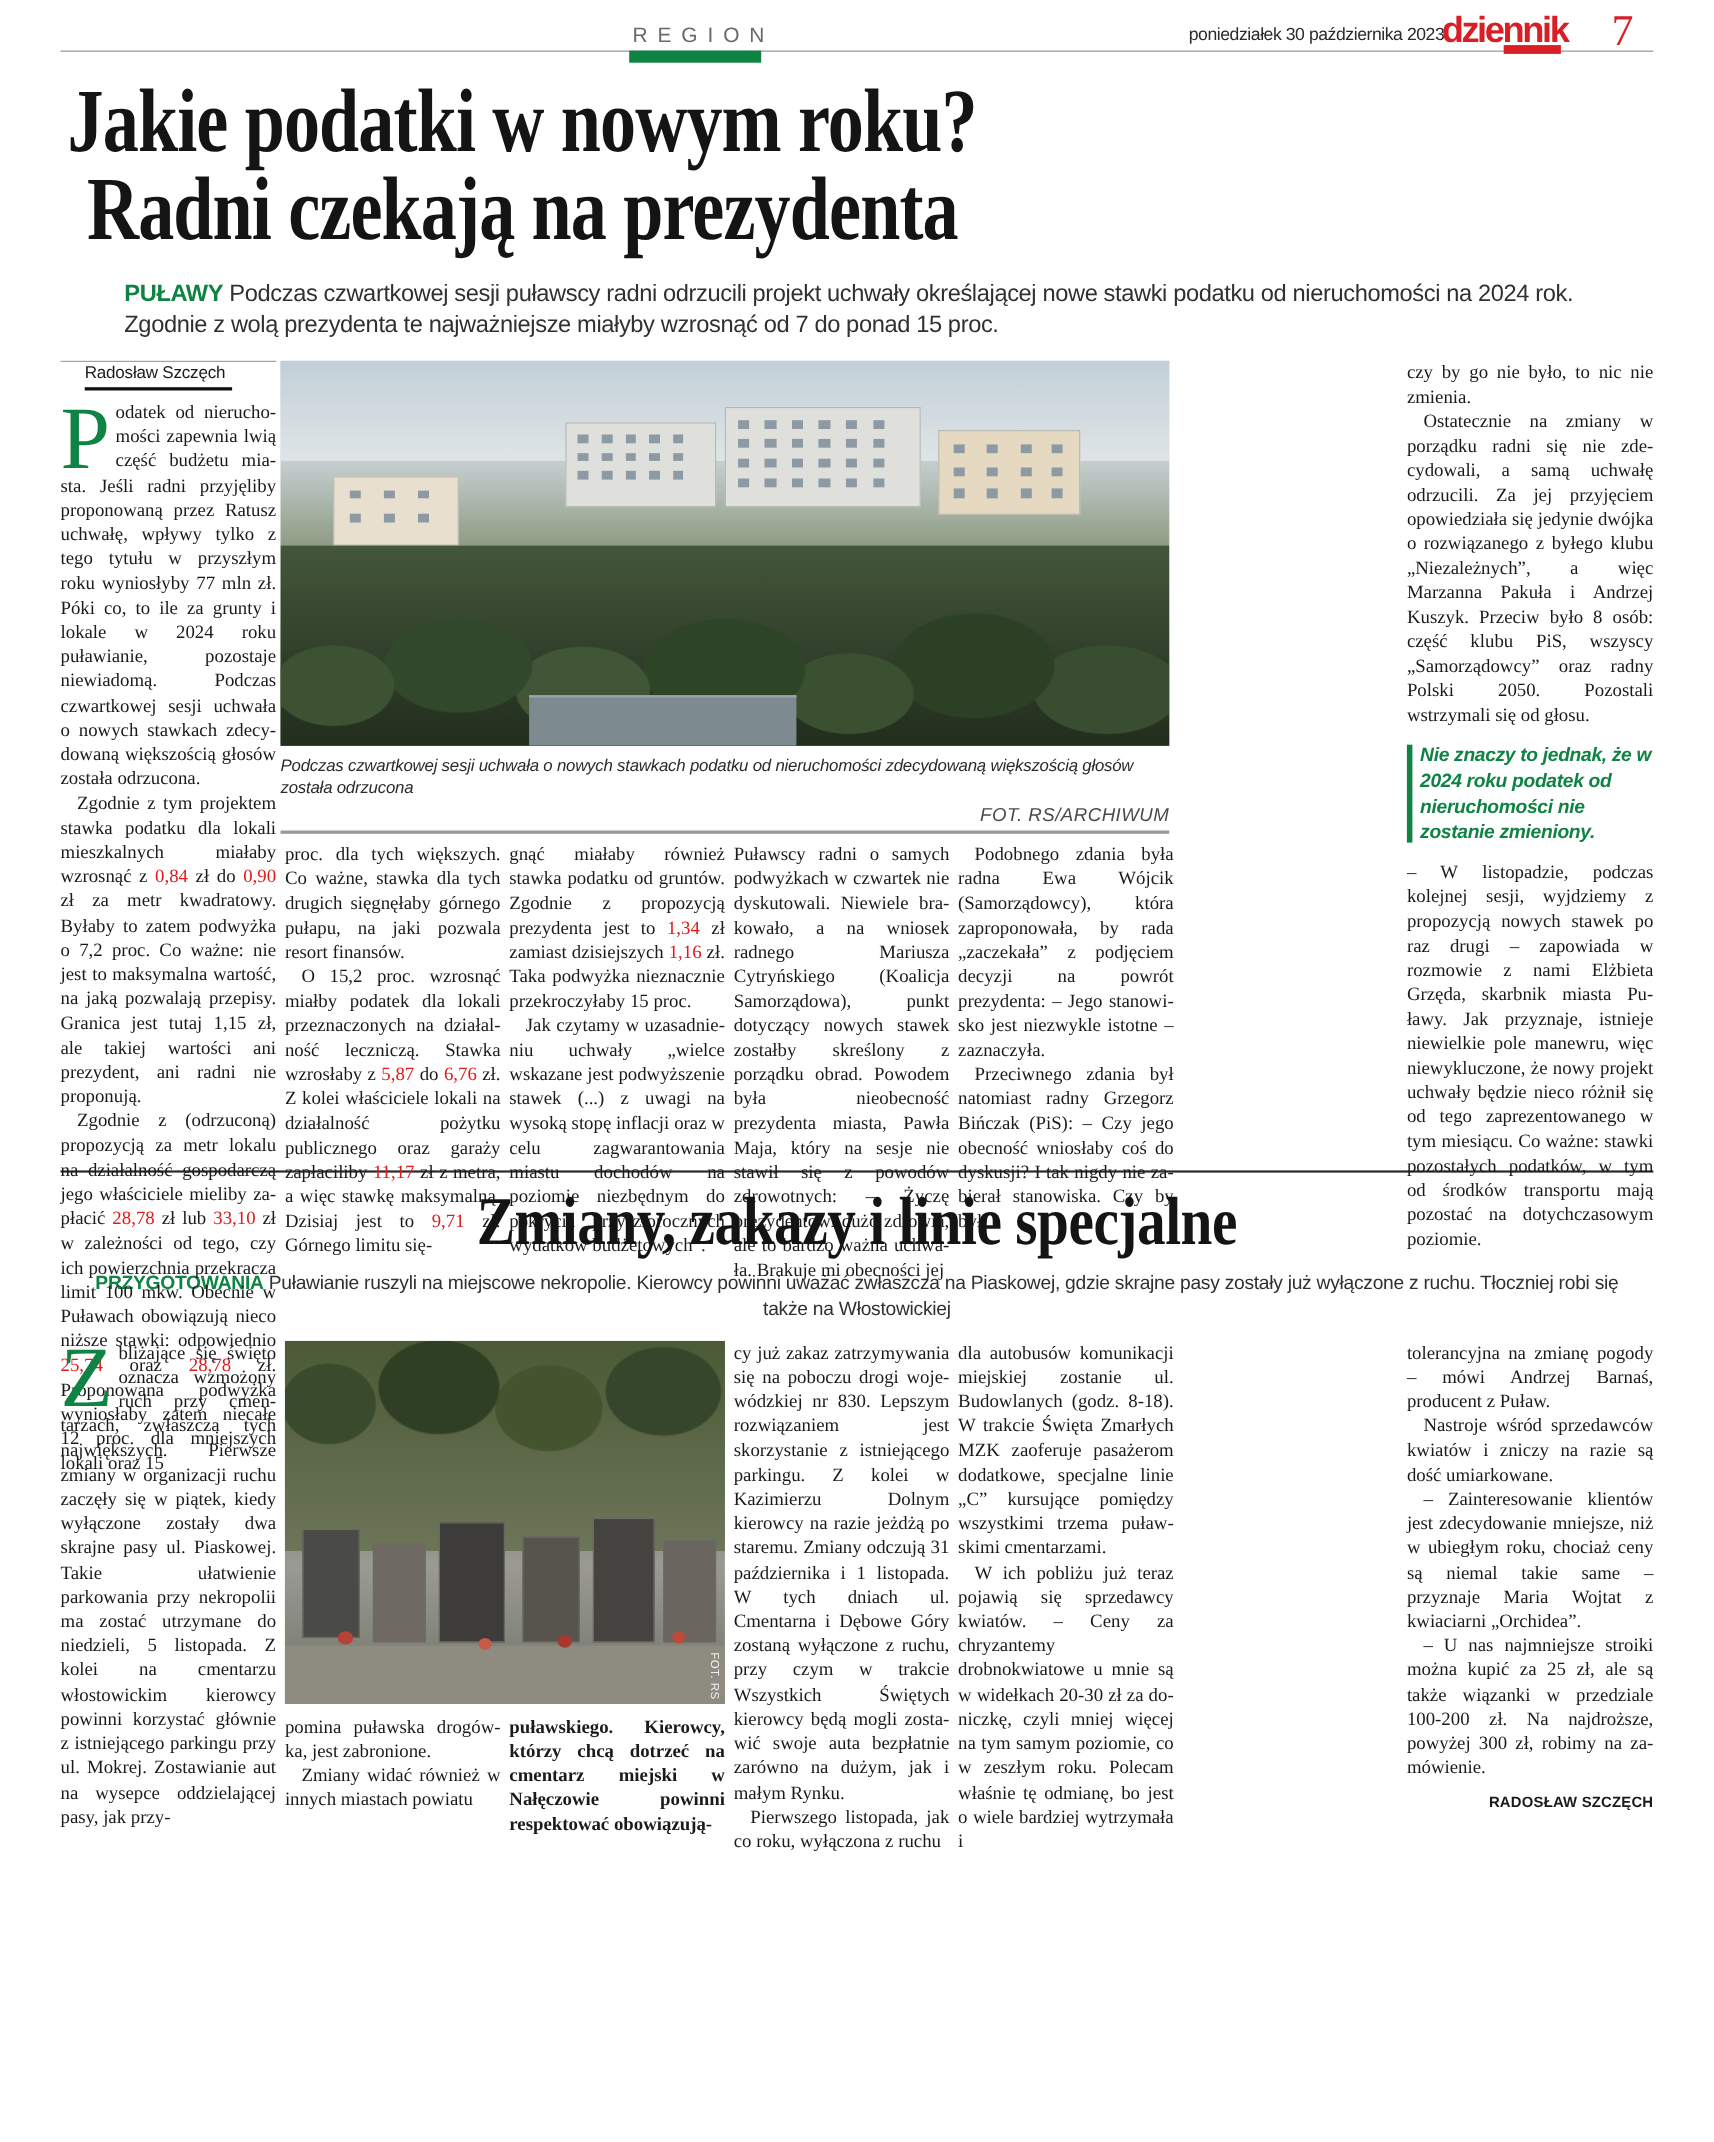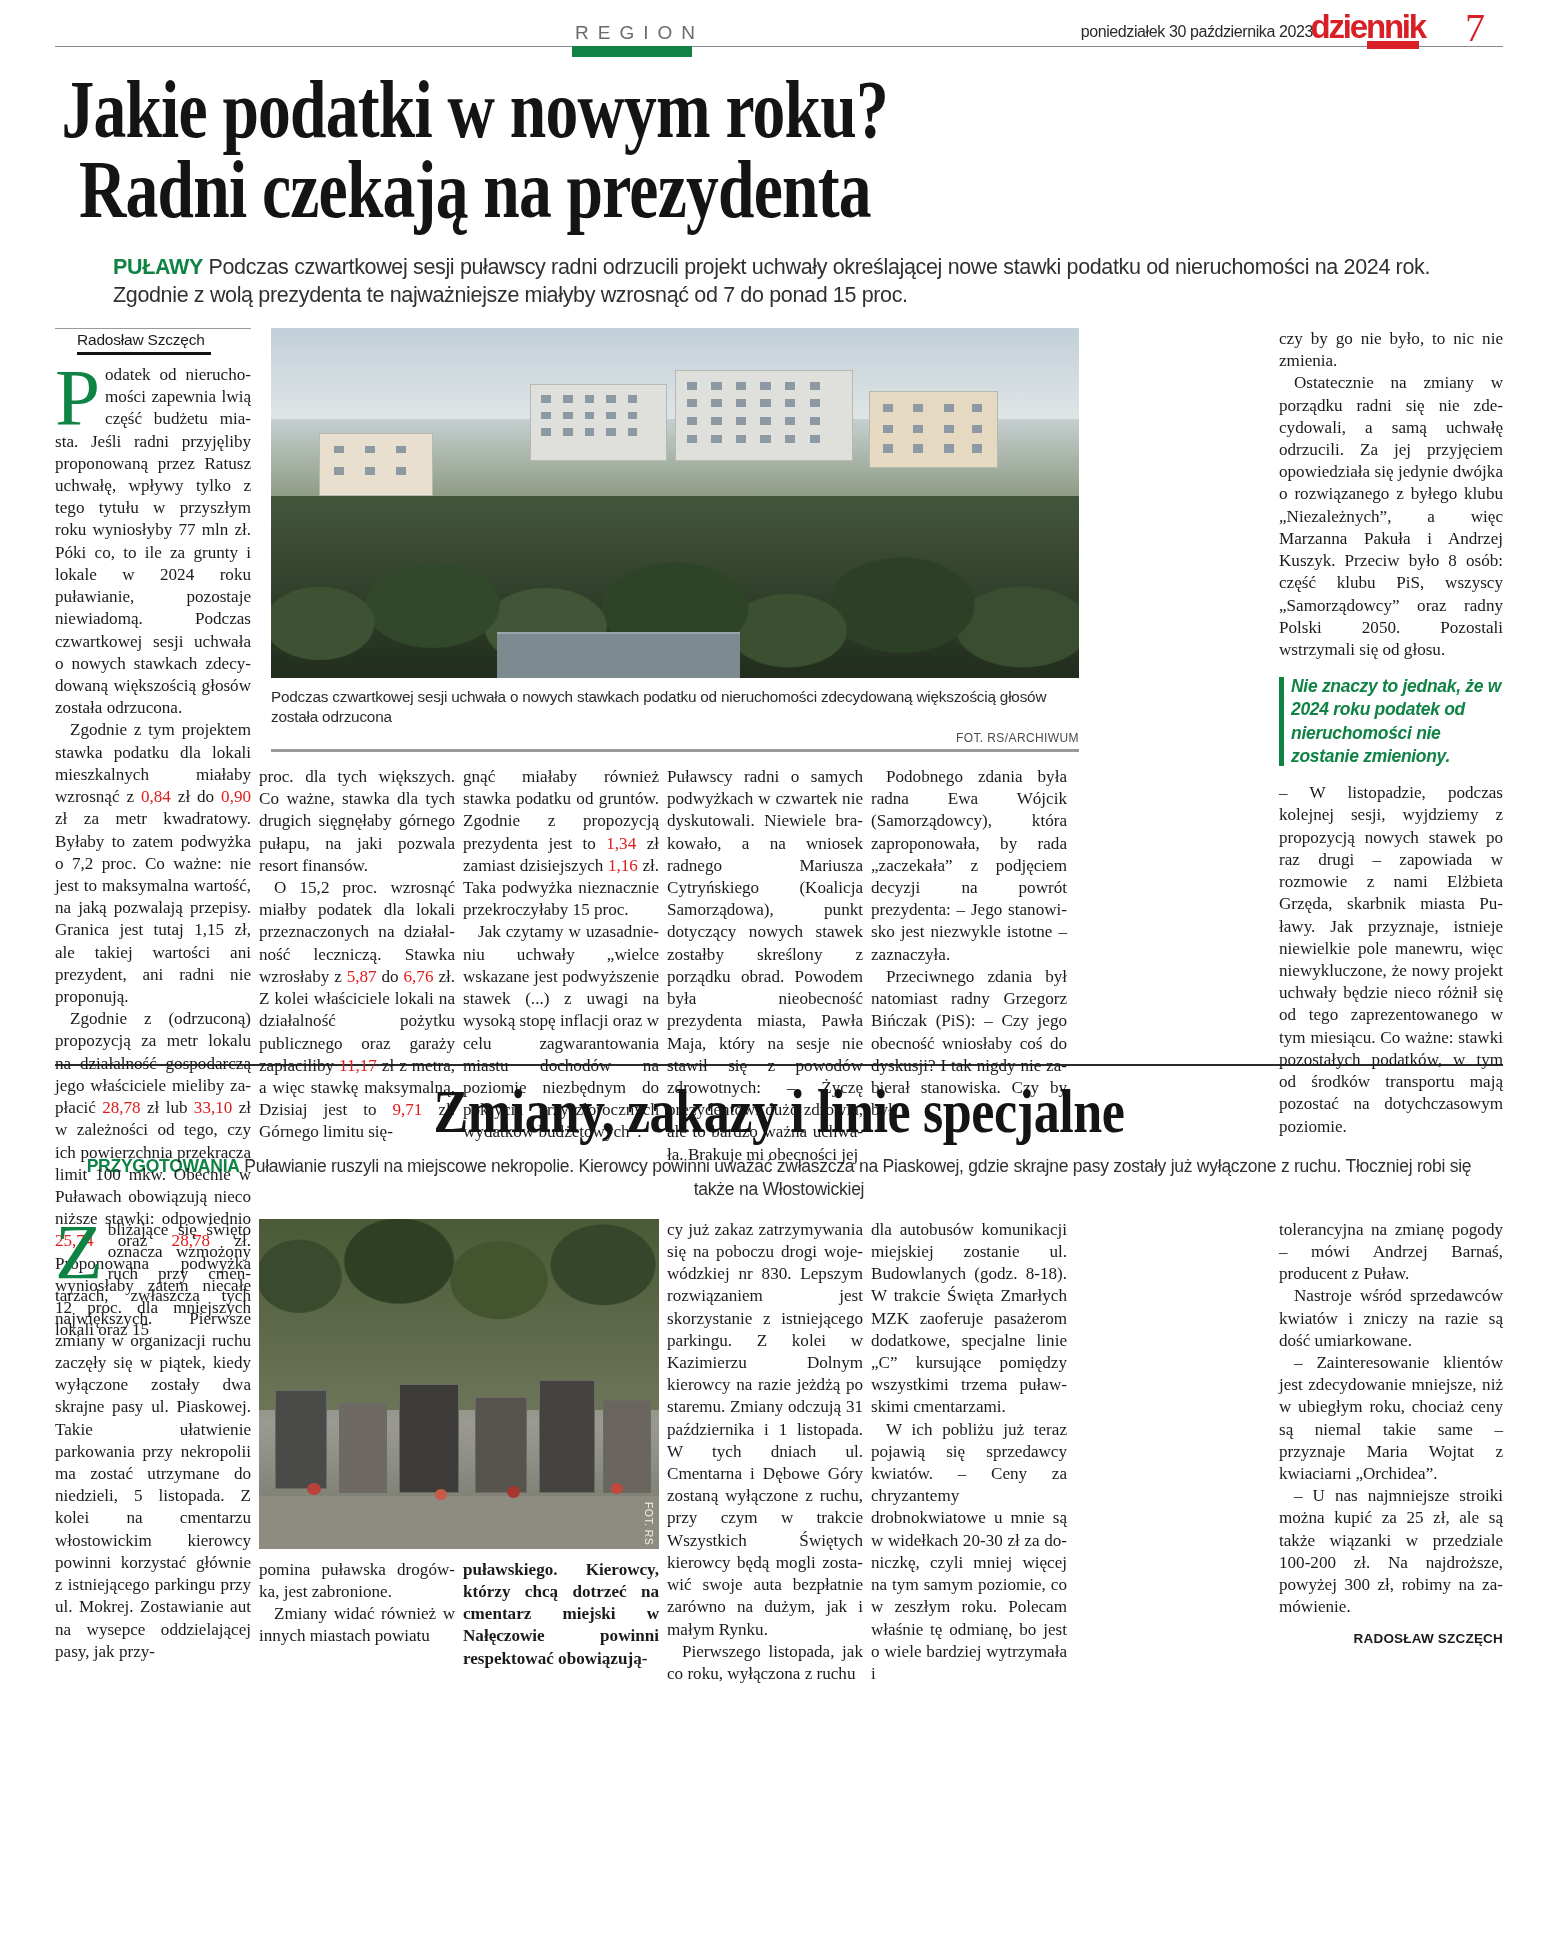--- a/index.html
+++ b/index.html
@@ -111,21 +111,21 @@
   .body p { margin:0; text-indent:15px; }
   .body p.first { text-indent:0; }
   .red { color:#e01b1b; }
   .dropcap {
     float:left; font-family:"Liberation Serif", serif;
     font-size:81px; line-height:0.76; color:#0f8344;
     padding:4px 5px 0 0; font-weight:normal;
   }
 
   
-  .photo-wrap { position:absolute; left:216px; top:0; width:808px; }
+  .photo-wrap { position:absolute; left:200px; top:0; width:808px;font-style:italic; }
   .photo {
     width:808px; height:350px;
     position:relative; overflow:hidden;
     background:linear-gradient(#b9c7d2 0%, #cfd8de 22%, #8f9c84 48%, #4e5c42 78%, #37412e 100%);
   }
   .sky { position:absolute; left:0; top:0; width:100%; height:26%;
          background:linear-gradient(#c2cfd8,#dfe5e6); }
   .blk {
     position:absolute; background:#dfe0dc;
     border:1px solid #b6b8b2;
@@ -149,21 +149,21 @@
     position:absolute; left:28%; bottom:0; width:30%; height:13%;
     background:#7d8a90; border-top:2px solid #9aa5aa;
   }
   .caption {
     font-family:"Liberation Sans", sans-serif;
     font-size:15.3px; line-height:1.32; color:#2b2b2b;
     margin-top:9px; width:808px; letter-spacing:-0.2px;
   }
   .credit {
     font-family:"Liberation Sans", sans-serif;
-    font-size:12px; color:#4a4a4a;
+    font-size:17px; color:#4a4a4a;
     text-align:right; margin-top:4px; letter-spacing:0.4px;
   }
   .cap-rule { height:3px; background:#9a9a9a; margin-top:4px; }
 
   
   .pullquote {
     position:relative;
     margin:14px 0 14px 0;
     padding-left:12px;
     font-family:"Liberation Sans", sans-serif;

